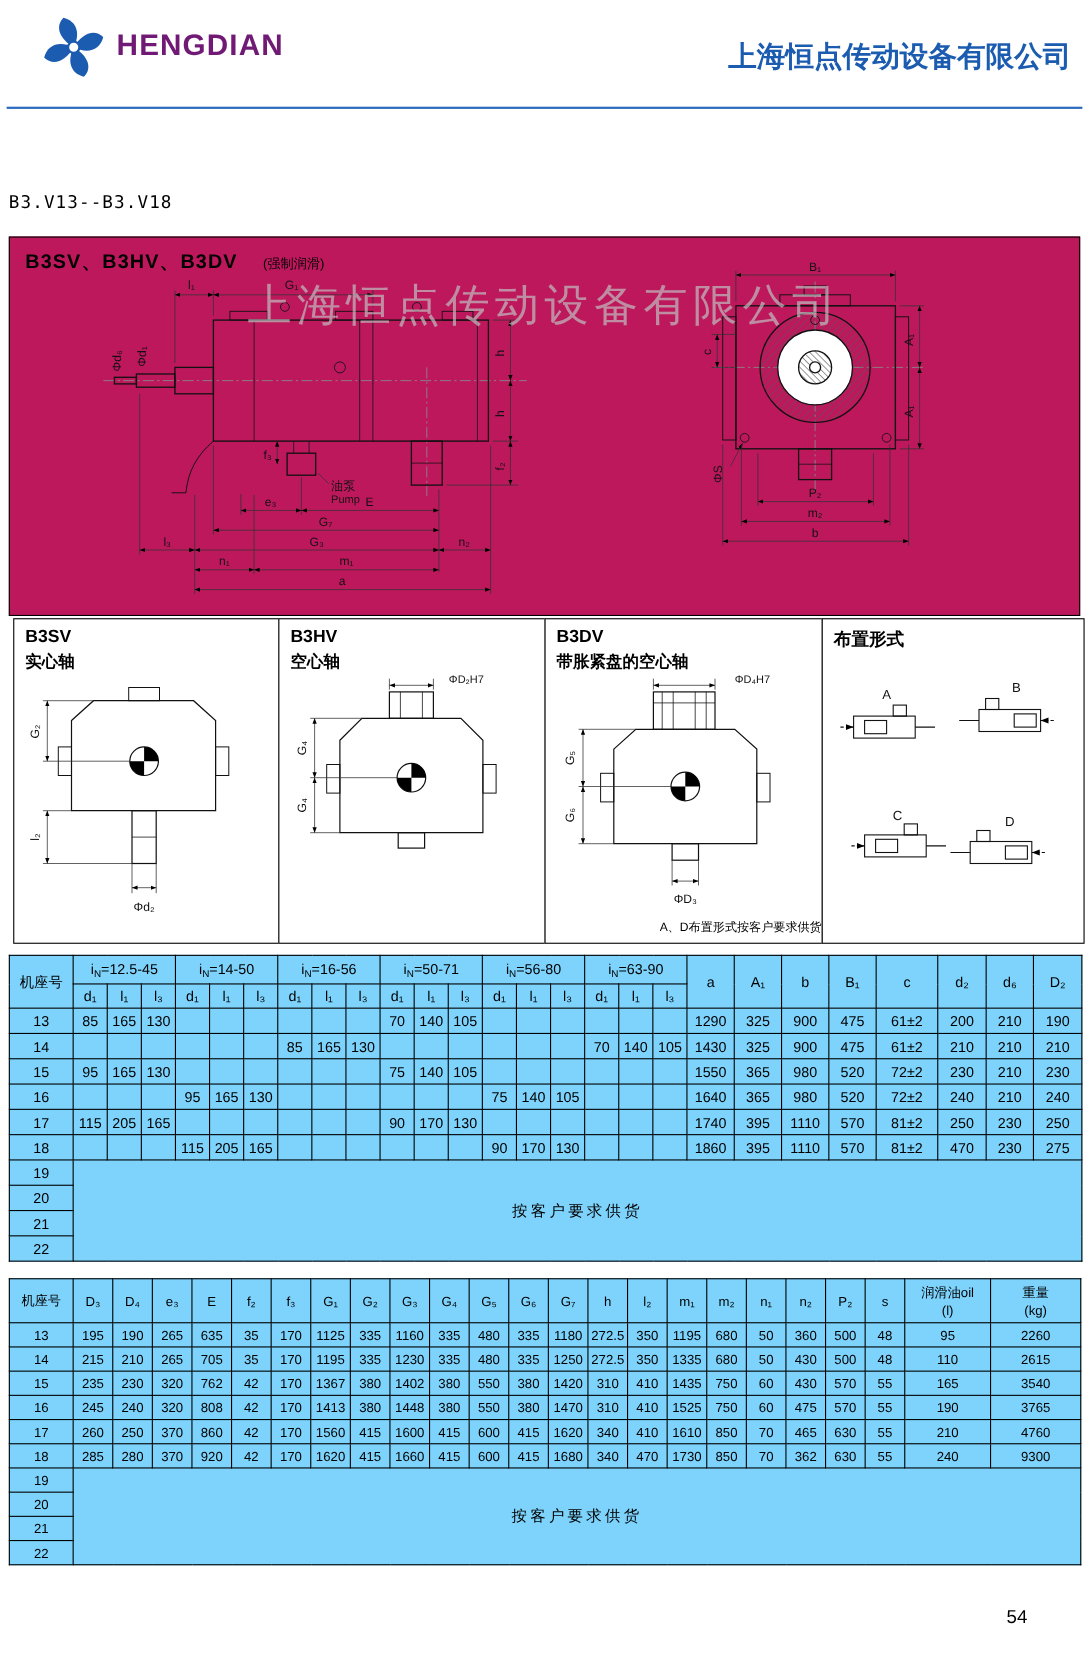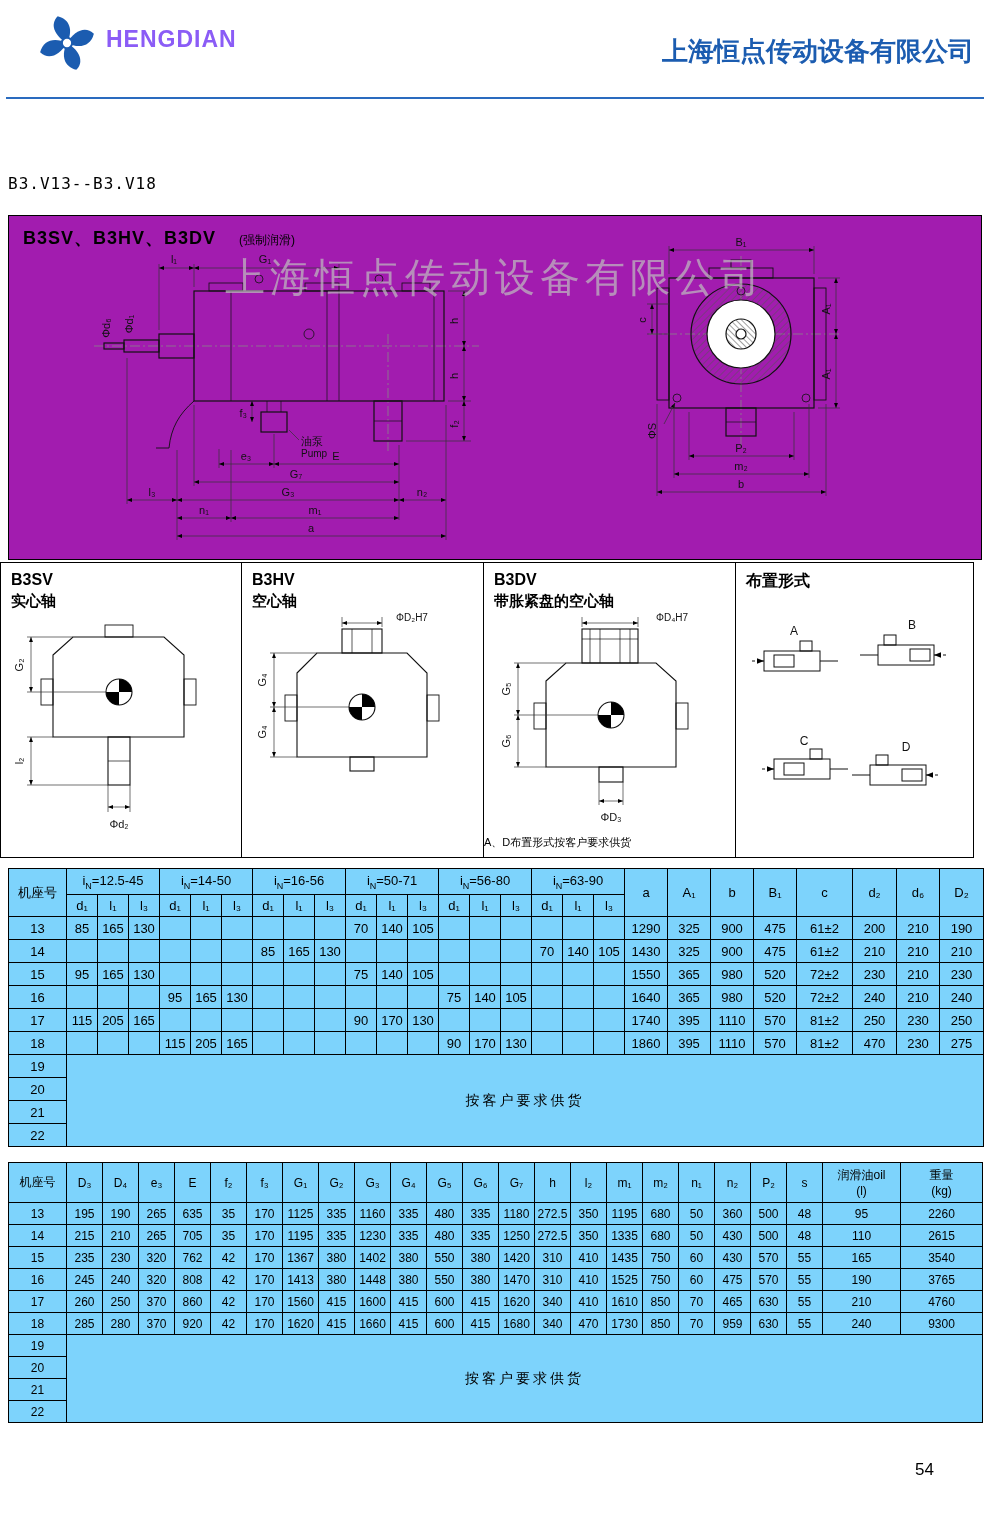--- a/index.html
+++ b/index.html
@@ -2,44 +2,44 @@
 <html><head>
 <meta charset="utf-8">
 <style>
   *{box-sizing:border-box;margin:0;padding:0}
   html,body{background:#fff}
   body{width:990px;font-family:"Liberation Sans","DejaVu Sans",sans-serif;color:#000}
   .page{position:relative;width:990px;height:1513px;overflow:hidden;background:#fff}
 
   
   .logo{position:absolute;left:36px;top:12px;width:62px;height:62px}
-  .brand{position:absolute;left:106px;top:26px;font-size:23px;font-weight:bold;color:#8b5cf6;letter-spacing:1px}
+  .brand{position:absolute;left:106px;top:26px;font-size:27px;font-weight:bold;color:#701a75;letter-spacing:1px}
   .company{position:absolute;right:16px;top:34px;font-size:26px;font-weight:bold;color:#1b5cb0}
   .header-rule{position:absolute;left:6px;right:6px;top:97px;height:2px;background:#2a6bbf}
 
   .section-bar{position:absolute;left:0;top:113px;width:990px;height:28px;line-height:28px;padding-left:10px;
     font-size:16px;font-weight:bold;background:linear-gradient(90deg,#a9bac9,#c6d2dd 55%,#e3e9ef)}
   .model-range{position:absolute;left:8px;top:174px;font-family:"DejaVu Sans Mono","Liberation Mono",monospace;
     font-size:16px;font-weight:normal;letter-spacing:1px}
 
   
-  .diagram-box{position:absolute;left:8px;top:215px;width:974px;height:345px;border:1px solid #000;background:#a21caf}
+  .diagram-box{position:absolute;left:8px;top:215px;width:974px;height:345px;border:1px solid #000;background:#be185d}
   .diag-title{position:absolute;left:14px;top:10px;font-size:18px;font-weight:bold;letter-spacing:1px;z-index:6}
   .diag-note{position:absolute;left:230px;top:16px;font-size:12px;z-index:6}
   .watermark{position:absolute;left:50%;top:34px;transform:translateX(-50%);font-size:40px;color:#bfbfbf;opacity:.7;
     letter-spacing:5px;white-space:nowrap;z-index:5;pointer-events:none}
   .main-svg{position:absolute;left:0;top:0;width:972px;height:343px;z-index:1}
 
   
-  .panels{position:absolute;left:0;top:562px;width:796px;height:296px}
+  .panels{position:absolute;left:12px;top:562px;width:796px;height:296px}
   .panel{position:absolute;top:0;height:296px;border:1px solid #000;background:#fff}
   .p-title{position:absolute;left:10px;top:8px;font-size:16px;font-weight:bold}
   .p-sub{position:absolute;left:10px;top:29px;font-size:15px;font-weight:bold}
   .p-svg{position:absolute;left:0;top:44px}
-  .b3dv-note{position:absolute;bottom:7px;left:0;right:0;text-align:left;font-size:11px}
+  .b3dv-note{position:absolute;bottom:7px;left:0;right:0;text-align:right;font-size:11px}
 
   
   table{border-collapse:collapse;table-layout:fixed;background:#7dd3fc}
   #t1{position:absolute;left:8px;top:868px;width:974px;font-size:13px}
   #t2{position:absolute;left:8px;top:1162px;width:974px;font-size:12px}
   th,td{border:1px solid #000;text-align:center;vertical-align:middle;padding:0;overflow:hidden;white-space:pre-line;font-weight:normal}
   #t1 thead tr:first-child th{height:26px}
   #t1 thead tr:last-child th{height:22px}
   #t1 tbody td{height:23px}
   #t2 thead th{height:40px}
@@ -831,21 +831,21 @@
           <td>1660</td>
           <td>415</td>
           <td>600</td>
           <td>415</td>
           <td>1680</td>
           <td>340</td>
           <td>470</td>
           <td>1730</td>
           <td>850</td>
           <td>70</td>
-          <td>959</td>
+          <td>362</td>
           <td>630</td>
           <td>55</td>
           <td>240</td>
           <td>9300</td>
         </tr>
         <tr>
           <td>19</td>
           <td colspan="23" rowspan="4" class="note">按客户要求供货</td>
         </tr>
         <tr>

